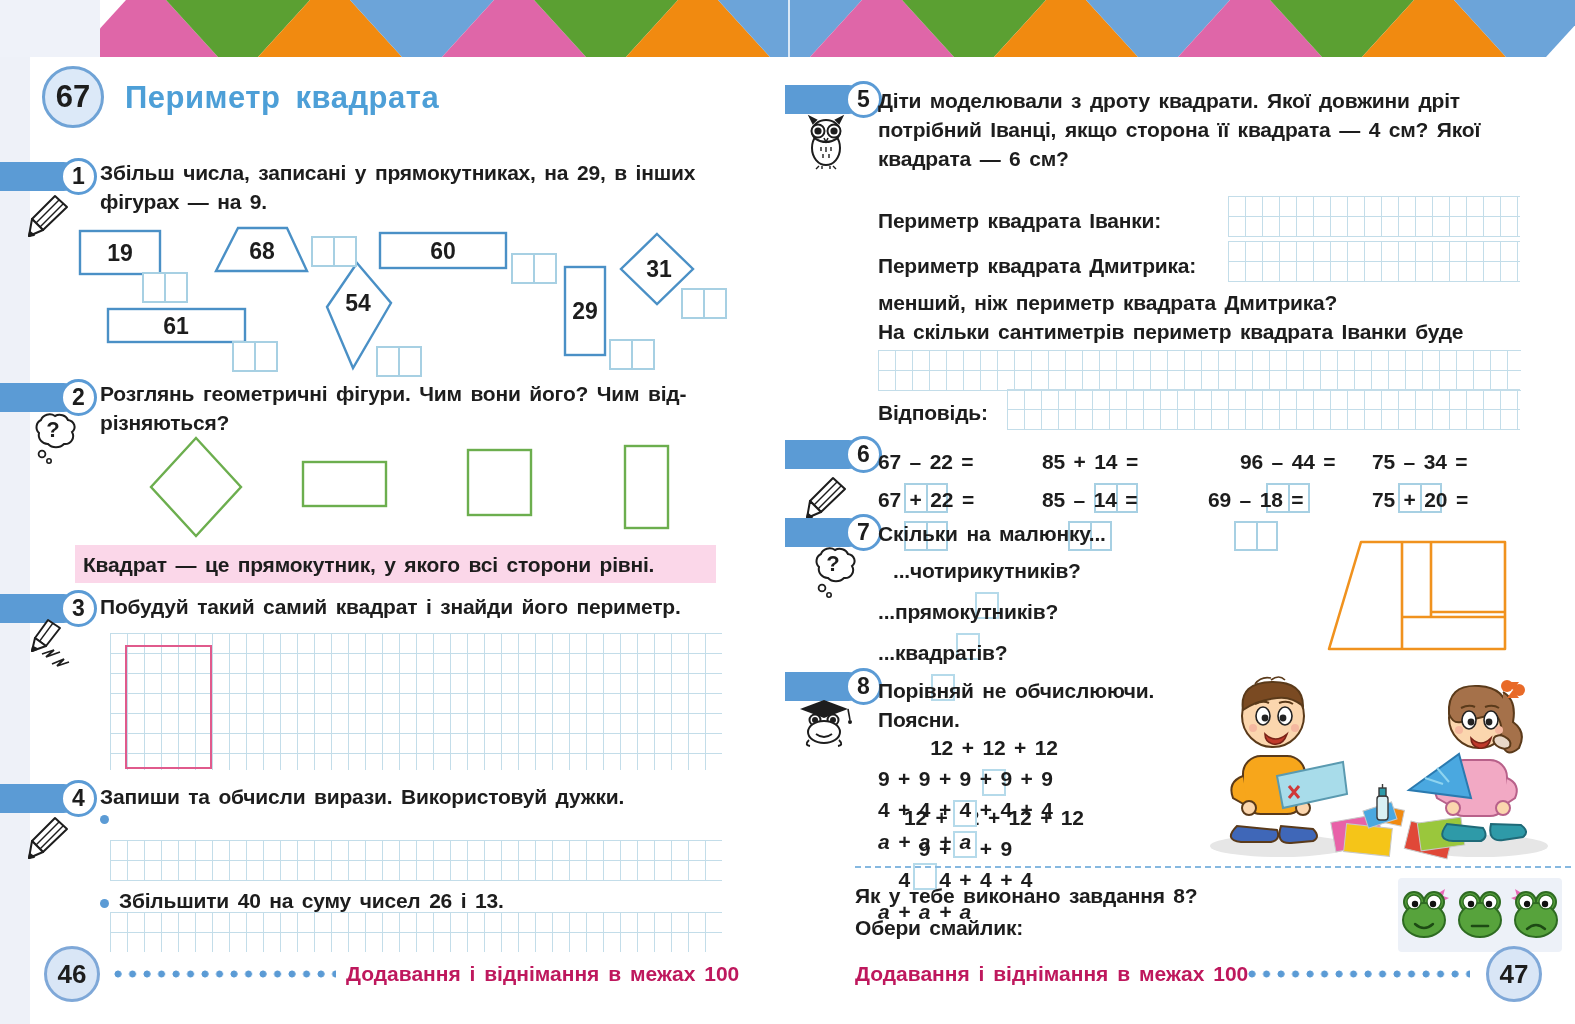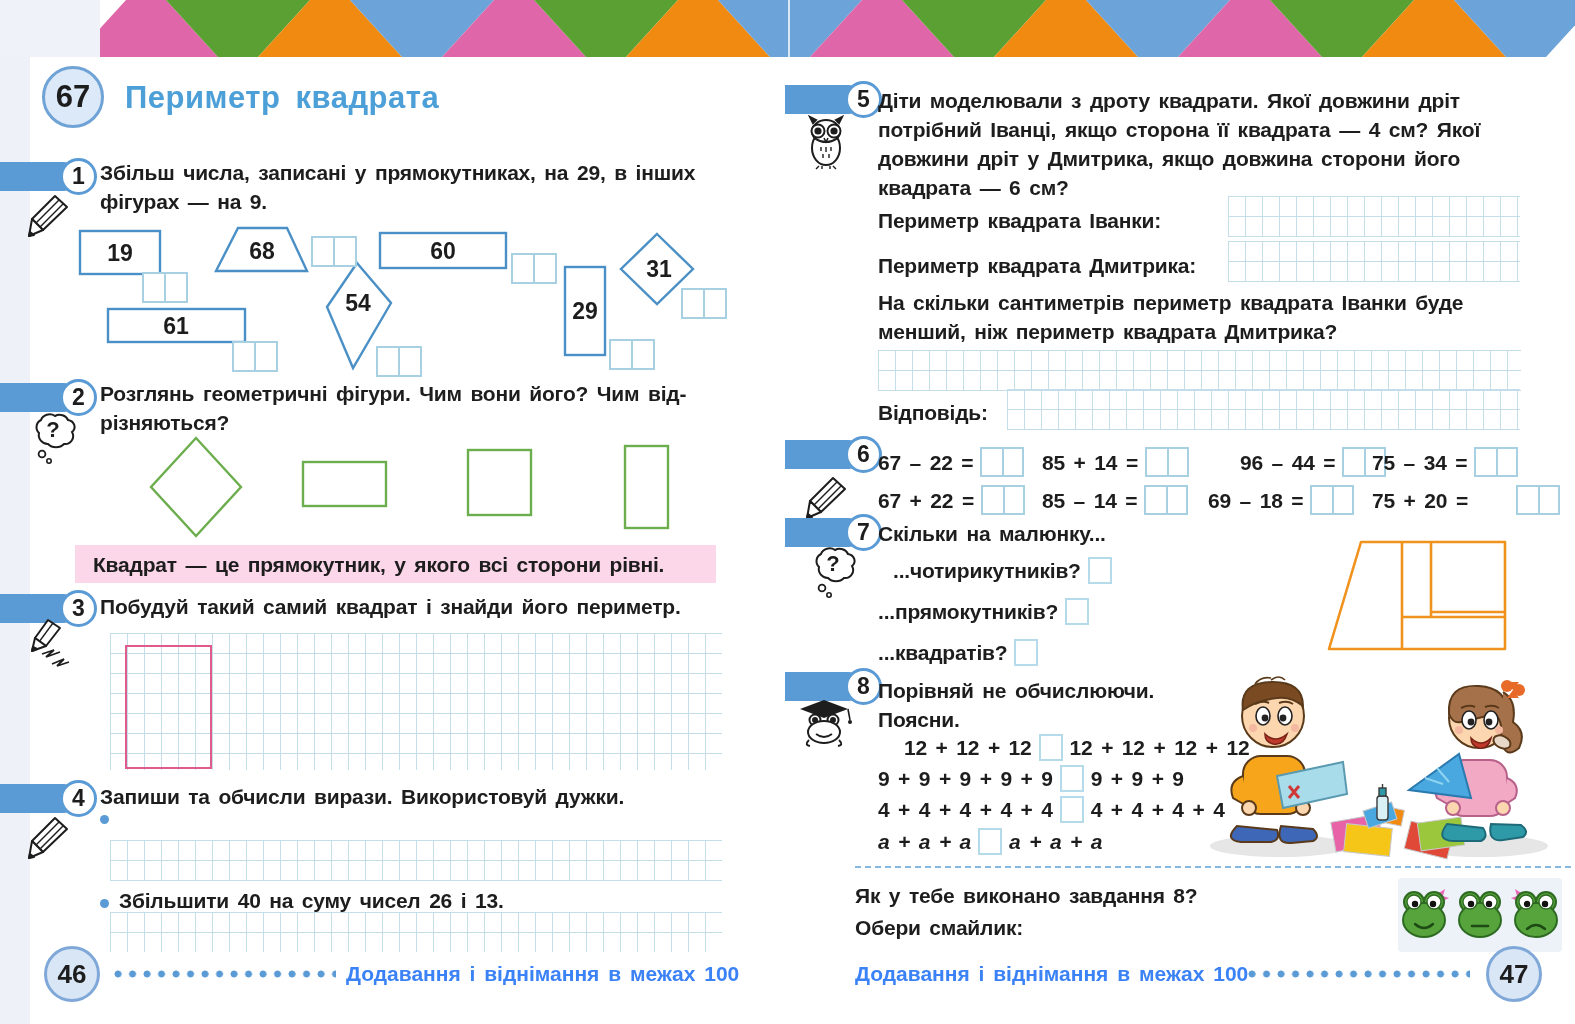--- a/index.html
+++ b/index.html
@@ -10,35 +10,35 @@
   .left-strip{left:0;top:0;width:30px;height:1024px;background:#eef1f8;}
   .corner{left:0;top:0;width:100px;height:57px;background:#eff2f9;}
   .seam{left:788px;top:0;width:2px;height:57px;background:rgba(255,255,255,.75);}
   
   .tab{height:29px;background:#5b9bd5;border-radius:0 15px 15px 0;}
   .tnum{width:37px;height:37px;border-radius:50%;background:#fff;border:3px solid #5b9bd5;
         display:flex;align-items:center;justify-content:center;font-size:23px;font-weight:bold;box-sizing:border-box;text-align:right;}
   
   .line{white-space:nowrap;font-size:21px;font-weight:bold;letter-spacing:-.2px;word-spacing:3px;line-height:29px;}
   .blue-title{font-size:31px;font-weight:bold;color:#4d9fd7;letter-spacing:.5px;word-spacing:6px;}
-  .footer-txt{font-size:21px;font-weight:bold;color:#3b82f6;word-spacing:3px;white-space:nowrap;}
+  .footer-txt{font-size:21px;font-weight:bold;color:#be185d;word-spacing:3px;white-space:nowrap;}
   .pgcirc{width:56px;height:56px;border-radius:50%;background:#d9e6f6;border:3px solid #7fa8d8;
           display:flex;align-items:center;justify-content:center;font-size:26px;font-weight:bold;box-sizing:border-box;}
   .dots{height:8px;background-image:radial-gradient(circle at 4px 4px,#5b9bd5 3.2px,transparent 3.8px);
         background-size:14.5px 8px;background-repeat:repeat-x;}
   
   .grid{background-image:linear-gradient(to right,#c3dde9 1.4px,transparent 1.4px),
                          linear-gradient(to bottom,#c3dde9 1.4px,transparent 1.4px);
         background-size:17px 20px;}
   .abox{width:44px;height:30px;border:2px solid #a7d0e3;background:#fff;box-sizing:border-box;position:relative;display:inline-block;}
   .abox::after{content:"";position:absolute;left:50%;top:0;bottom:0;border-left:2px solid #a7d0e3;}
   .sbox{width:24px;height:27px;border:2px solid #b5daea;background:#fff;box-sizing:border-box;display:inline-block;}
-  .rule-box{background:#fbd7e9;display:flex;align-items:center;padding-left:18px;box-sizing:border-box;}
+  .rule-box{background:#fbd7e9;display:flex;align-items:center;padding-left:8px;box-sizing:border-box;}
   .bullet{width:9px;height:9px;border-radius:50%;background:#5b9bd5;display:inline-block;margin-right:10px;vertical-align:middle;}
-  .eq{display:flex;align-items:center;gap:7px;}
+  .eq{display:flex;align-items:center;gap:7px;flex-direction:column;}
   .it{font-style:italic;}
   .dashed{border-top:2px dashed #85b8e0;}
   .frog-panel{background:#edf1f8;border-radius:4px;display:flex;align-items:center;justify-content:center;gap:6px;}
   svg text{font-family:"Liberation Sans",sans-serif;}
 </style>
 </head>
 <body>
 
 <div class="abs left-strip"></div>
 <div class="abs corner"></div>
@@ -222,30 +222,29 @@
     <path d="M22,24 l2,4 l2,-4" fill="none" stroke-width="1.6"></path>
   </g>
   <g stroke="#1d1d1d" stroke-width="1.4" fill="none">
     <path d="M19,33 v4 M24,33 v5 M29,33 v4 M21,40 v4 M27,40 v4"></path>
     <path d="M17,52 l-3,3 M20,52 l0,3 M31,52 l3,3 M28,52 l0,3"></path>
   </g>
 </svg>
 <div class="abs" style="left:878px;top:86px;">
   <div class="line">Діти моделювали з дроту квадрати. Якої довжини дріт</div>
   <div class="line">потрібний Іванці, якщо сторона її квадрата — 4 см? Якої</div>
-  <div class="line">довжини дріт у Дмитрика, якщо довжина сторони його</div>
   <div class="line">квадрата — 6 см?</div>
 </div>
 <div class="abs line" style="left:878px;top:206px;">Периметр квадрата Іванки:</div>
 <div class="abs grid" style="left:1228px;top:196px;width:292px;height:41px;"></div>
 <div class="abs line" style="left:878px;top:251px;">Периметр квадрата Дмитрика:</div>
 <div class="abs grid" style="left:1228px;top:241px;width:292px;height:41px;"></div>
 <div class="abs" style="left:878px;top:288px;">
+  <div class="line">менший, ніж периметр квадрата Дмитрика?</div>
   <div class="line">На скільки сантиметрів периметр квадрата Іванки буде</div>
-  <div class="line">менший, ніж периметр квадрата Дмитрика?</div>
 </div>
 <div class="abs grid" style="left:878px;top:350px;width:643px;height:41px;"></div>
 <div class="abs line" style="left:878px;top:398px;">Відповідь:</div>
 <div class="abs grid" style="left:1007px;top:389px;width:513px;height:41px;"></div>
 
 <div class="abs tab" style="left:785px;top:440px;width:78px;"></div>
 <div class="abs tnum" style="left:845px;top:436px;">6</div>
 <svg class="abs" style="left:806px;top:474px;" width="44" height="48" viewBox="0 0 44 48">
   <g fill="#fff" stroke="#1d1d1d" stroke-width="2" stroke-linejoin="round">
     <path d="M27,4 L39,15 L15,38 L4,27 Z"></path>

